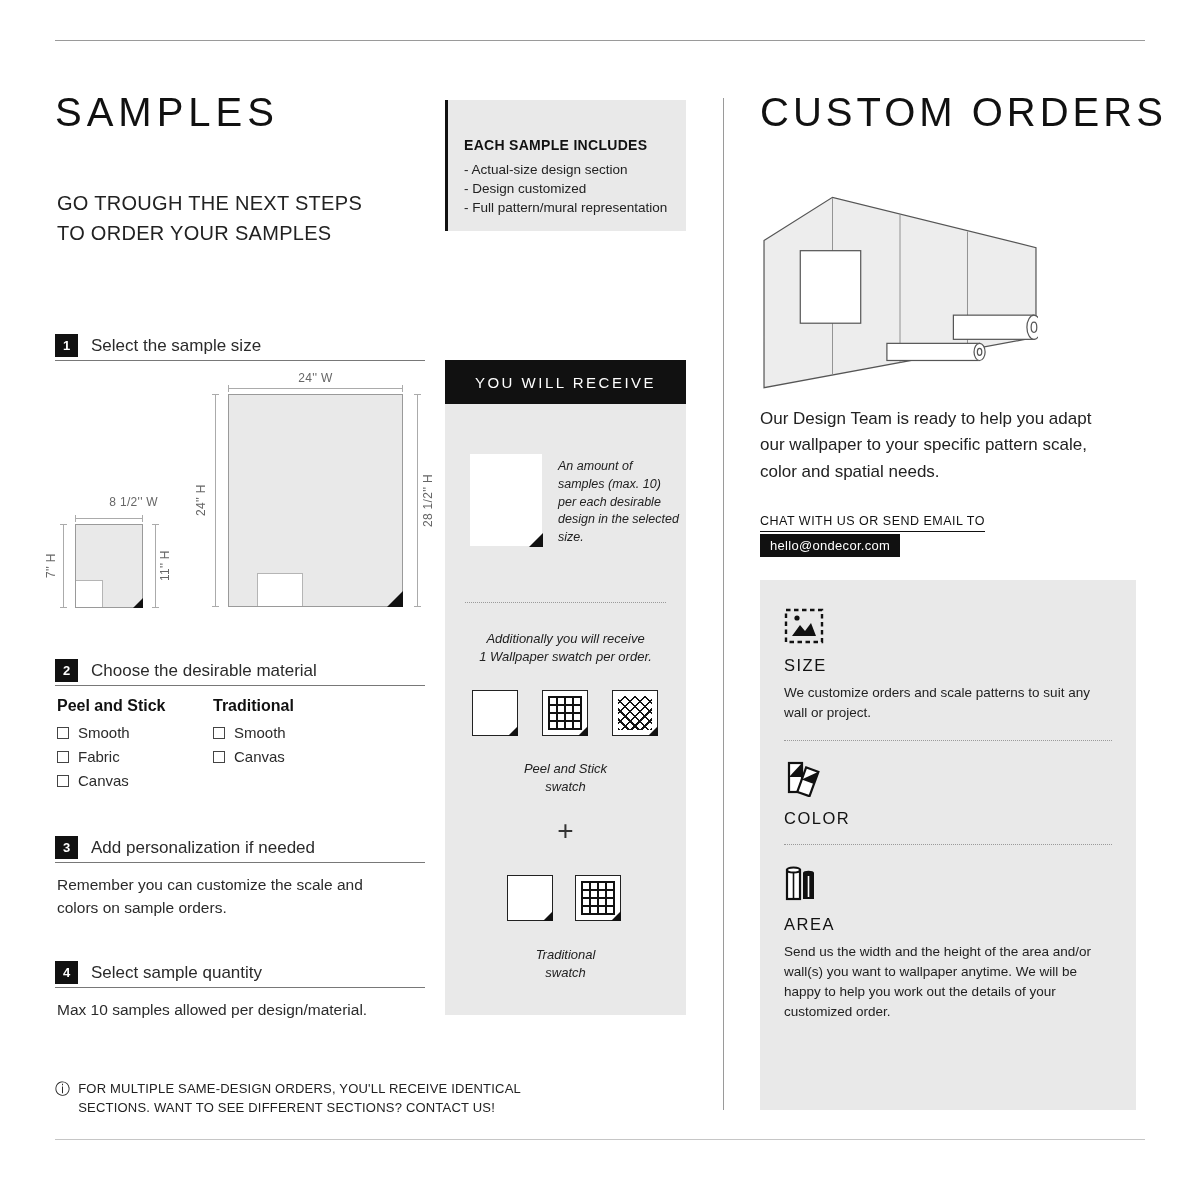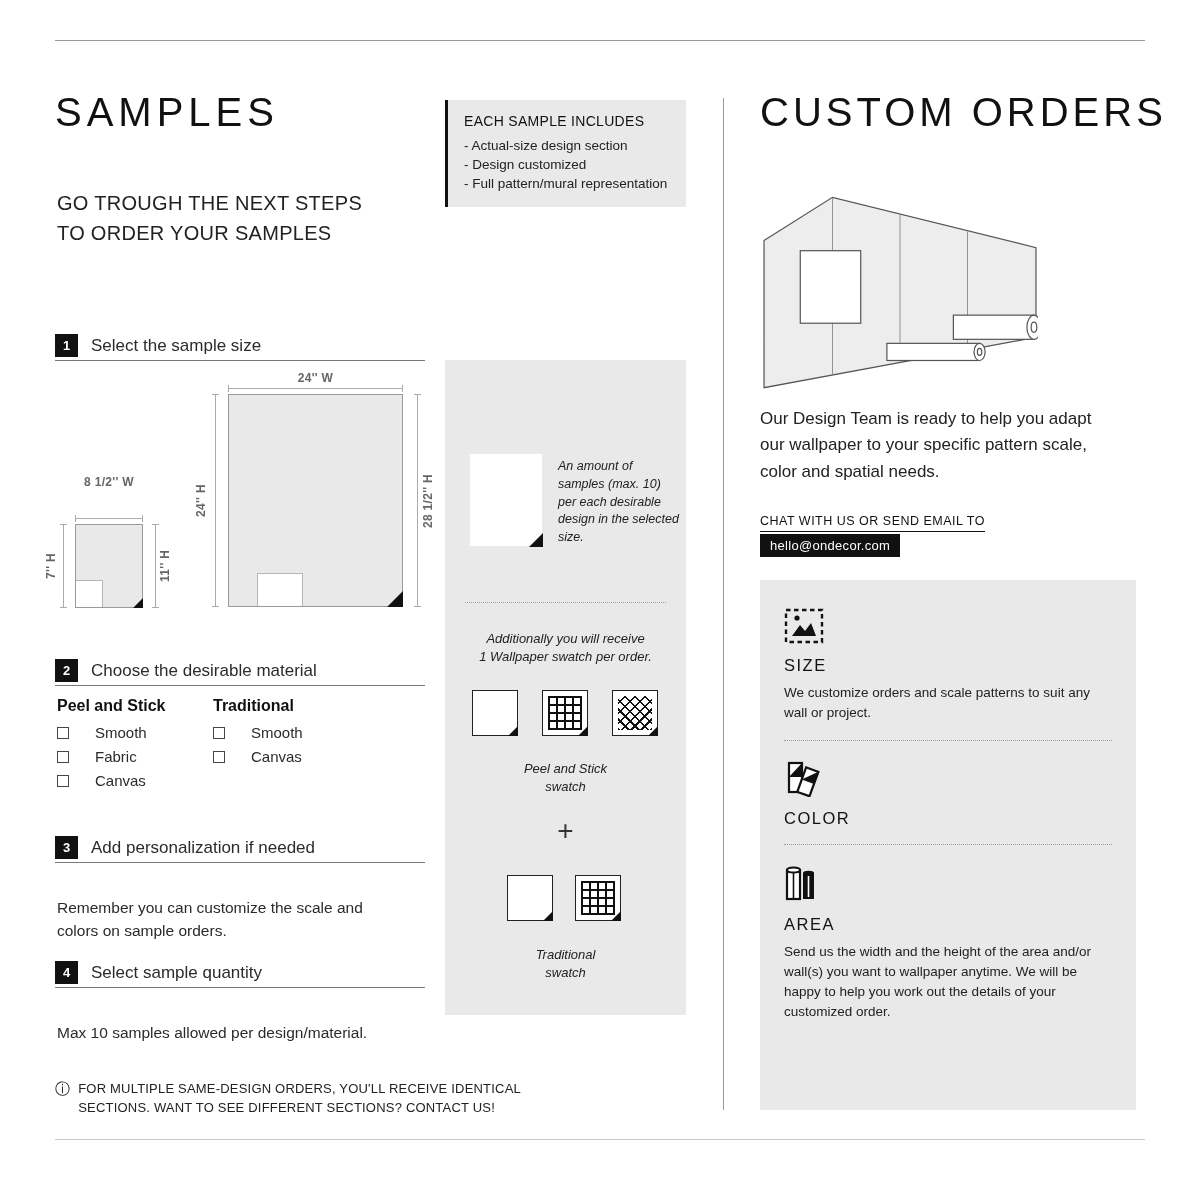--- a/index.html
+++ b/index.html
@@ -8,51 +8,51 @@
   .page { position:relative; width:1200px; height:1200px; background:#fff; overflow:hidden; }
   .abs { position:absolute; }
   .hr { position:absolute; height:1px; background:#9a9a9a; }
   .vr { position:absolute; width:1px; background:#9a9a9a; }
   .preline { white-space:pre-line; }
 
   .bigtitle { position:absolute; font-size:40px; letter-spacing:5px; color:#111; font-weight:400; }
   .intro { font-size:20px; line-height:1.5; color:#222; letter-spacing:0.3px; }
 
   .includes { background:#e9e9e9; border-left:3px solid #111; padding:13px 14px 14px 16px; }
-  .inc-title { font-size:14px; font-weight:normal; letter-spacing:0.3px; color:#111; margin-bottom:7px; }
+  .inc-title { font-size:14px; font-weight:bold; letter-spacing:0.3px; color:#111; margin-bottom:7px;margin-top:24px; }
   .inc-item { font-size:13.5px; line-height:1.42; color:#222; padding-left:9px; text-indent:-9px; }
 
   .steprow { display:flex; align-items:center; gap:13px; }
   .stepnum { width:23px; height:23px; background:#111; color:#fff; font-size:13px; font-weight:bold;
              display:flex; align-items:center; justify-content:center; flex:0 0 auto; }
   .steplabel { font-size:17px; color:#2b2b2b; }
   .steprule { position:absolute; height:1px; background:#787878; }
 
   .samplerect { position:absolute; background:#e9e9e9; border:1px solid #9a9a9a; }
   .inset { position:absolute; bottom:0; background:#fff; border:1px solid #b5b5b5; border-bottom:none; }
   .fold { position:absolute; right:-1px; bottom:-1px; width:0; height:0; }
   .f16 { border-left:16px solid transparent; border-bottom:16px solid #111; }
   .f14 { border-left:14px solid transparent; border-bottom:14px solid #111; }
   .f10 { border-left:10px solid transparent; border-bottom:10px solid #111; }
 
-  .dimlabel { font-size:12px; color:#666; letter-spacing:0.3px;font-weight:bold; }
+  .dimlabel { font-size:12px; color:#666; letter-spacing:0.3px; }
   .vlabel { writing-mode:vertical-rl; transform:rotate(180deg); display:flex; align-items:center; justify-content:center; width:14px; }
   .dimh { position:absolute; height:1px; background:#ababab; }
   .dimh::before,.dimh::after { content:""; position:absolute; top:-3px; width:1px; height:7px; background:#ababab; }
   .dimh::before { left:0; } .dimh::after { right:0; }
   .dimv { position:absolute; width:1px; background:#ababab; }
   .dimv::before,.dimv::after { content:""; position:absolute; left:-3px; height:1px; width:7px; background:#ababab; }
   .dimv::before { top:0; } .dimv::after { bottom:0; }
 
   .matcol { position:absolute; }
   .mattitle { font-size:16px; font-weight:bold; color:#111; margin-bottom:9px; }
-  .opt { display:flex; align-items:center; gap:26px; font-size:15px; color:#2b2b2b; margin-bottom:7px; }
+  .opt { display:flex; align-items:center; gap:9px; font-size:15px; color:#2b2b2b; margin-bottom:7px; }
   .cb { width:12px; height:12px; border:1.5px solid #444; background:#fff; flex:0 0 auto; }
 
-  .note { font-size:15.5px; line-height:1.5; color:#2b2b2b;margin-top:23px; }
+  .note { font-size:15.5px; line-height:1.5; color:#2b2b2b; }
   .footnote { display:flex; gap:8px; font-size:13px; letter-spacing:0.2px; line-height:1.45; color:#222; }
   .footnote .ic { font-size:15px; line-height:1.2; }
 
   .receive { position:absolute; background:#e9e9e9; }
   .receive-header { position:absolute; left:0; top:0; width:100%; height:44px; background:#111; color:#fff;
                     font-size:15px; letter-spacing:2.5px; display:flex; align-items:center; justify-content:center; }
   .sheet { position:absolute; width:72px; height:92px; background:#fff; }
   .smalltext { font-size:12.5px; line-height:1.42; color:#222;font-style:italic; }
   .dotted { position:absolute; height:0; border-top:1.5px dotted #9a9a9a; }
   .swatch { position:absolute; width:46px; height:46px; background:#fff; border:1.2px solid #222; }
@@ -108,21 +108,21 @@
   <div class="dimv" style="left:215px;top:394px;height:213px"></div>
   <div class="abs dimlabel vlabel" style="left:194px;top:394px;height:213px">24'' H</div>
   <div class="dimv" style="left:417px;top:394px;height:213px"></div>
   <div class="abs dimlabel vlabel" style="left:421px;top:394px;height:213px">28 1/2'' H</div>
 
   <div class="samplerect" style="left:75px;top:524px;width:68px;height:84px">
     <div class="inset" style="left:0;width:27px;height:27px;border-left:none"></div>
     <div class="fold f10"></div>
   </div>
   <div class="dimh" style="left:75px;top:518px;width:68px"></div>
-  <div class="abs dimlabel" style="left:60px;top:475px;width:98px;text-align:center">8 1/2'' W</div>
+  <div class="abs dimlabel" style="left:60px;top:495px;width:98px;text-align:right">8 1/2'' W</div>
   <div class="dimv" style="left:63px;top:524px;height:84px"></div>
   <div class="abs dimlabel vlabel" style="left:44px;top:524px;height:84px">7'' H</div>
   <div class="dimv" style="left:155px;top:524px;height:84px"></div>
   <div class="abs dimlabel vlabel" style="left:158px;top:524px;height:84px">11'' H</div>
 
   <div class="abs steprow" style="left:55px;top:659px">
     <span class="stepnum">2</span>
     <span class="steplabel">Choose the desirable material</span>
   </div>
   <div class="steprule" style="left:55px;top:685px;width:370px"></div>
@@ -168,20 +168,21 @@
   </div>
   <div class="steprule" style="left:55px;top:987px;width:370px"></div>
   <div class="abs note" style="left:57px;top:998px;width:380px">Max 10 samples allowed per design/material.</div>
 
   <div class="abs footnote" style="left:55px;top:1080px;width:480px">
     <span class="ic">ⓘ</span>
     <span>FOR MULTIPLE SAME-DESIGN ORDERS, YOU'LL RECEIVE IDENTICAL SECTIONS. WANT TO SEE DIFFERENT SECTIONS? CONTACT US!</span>
   </div>
 
   <div class="receive" style="left:445px;top:360px;width:241px;height:655px">
+    <div class="receive-header">YOU WILL RECEIVE</div>
 
     <div class="sheet" style="left:25px;top:94px">
       <div class="fold f14"></div>
     </div>
     <div class="abs smalltext" style="left:113px;top:98px;width:121px">An amount of samples (max. 10) per each desirable design in the selected size.</div>
 
     <div class="dotted" style="left:20px;top:242px;width:201px"></div>
 
     <div class="abs smalltext preline" style="left:0;top:270px;width:241px;text-align:center;font-size:13px">Additionally you will receive
 1 Wallpaper swatch per order.</div>

